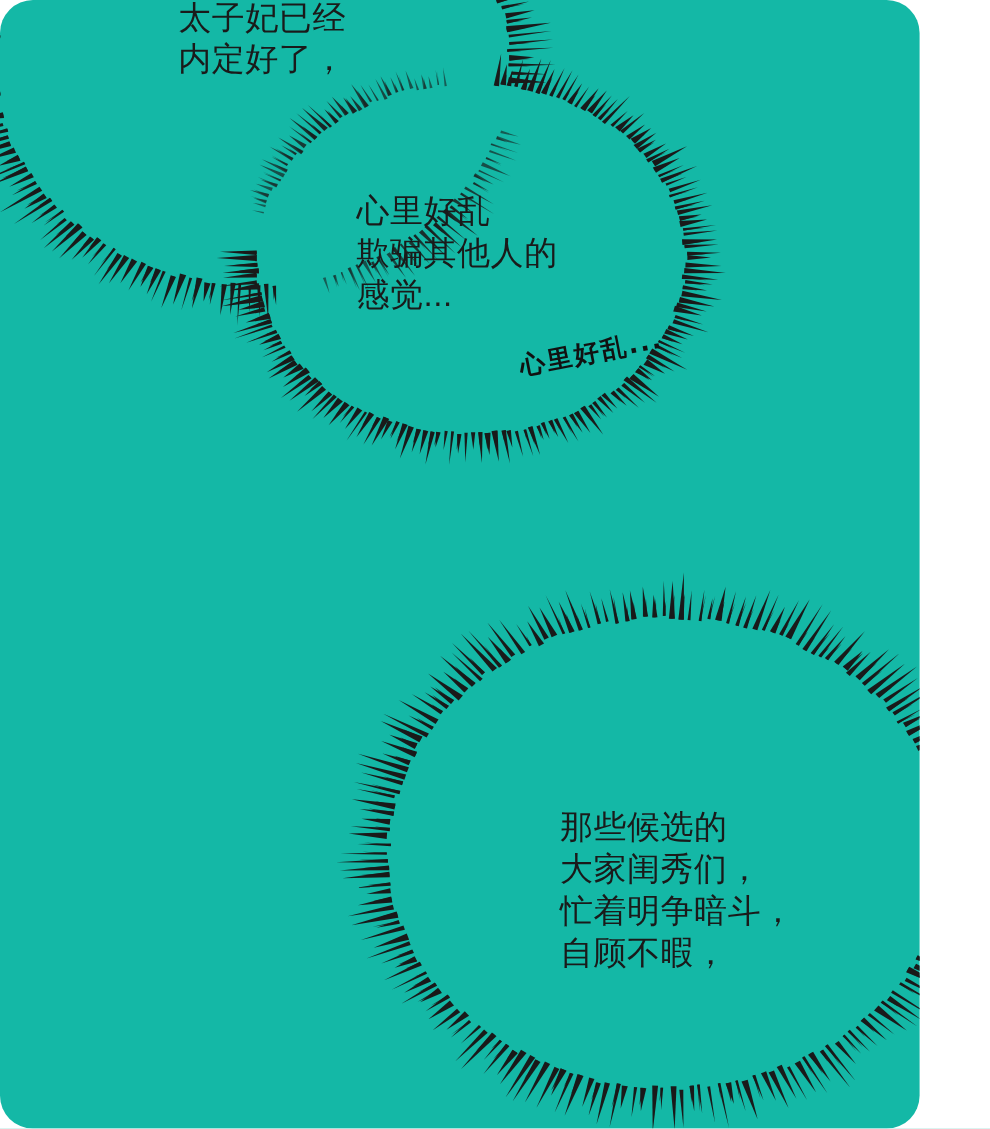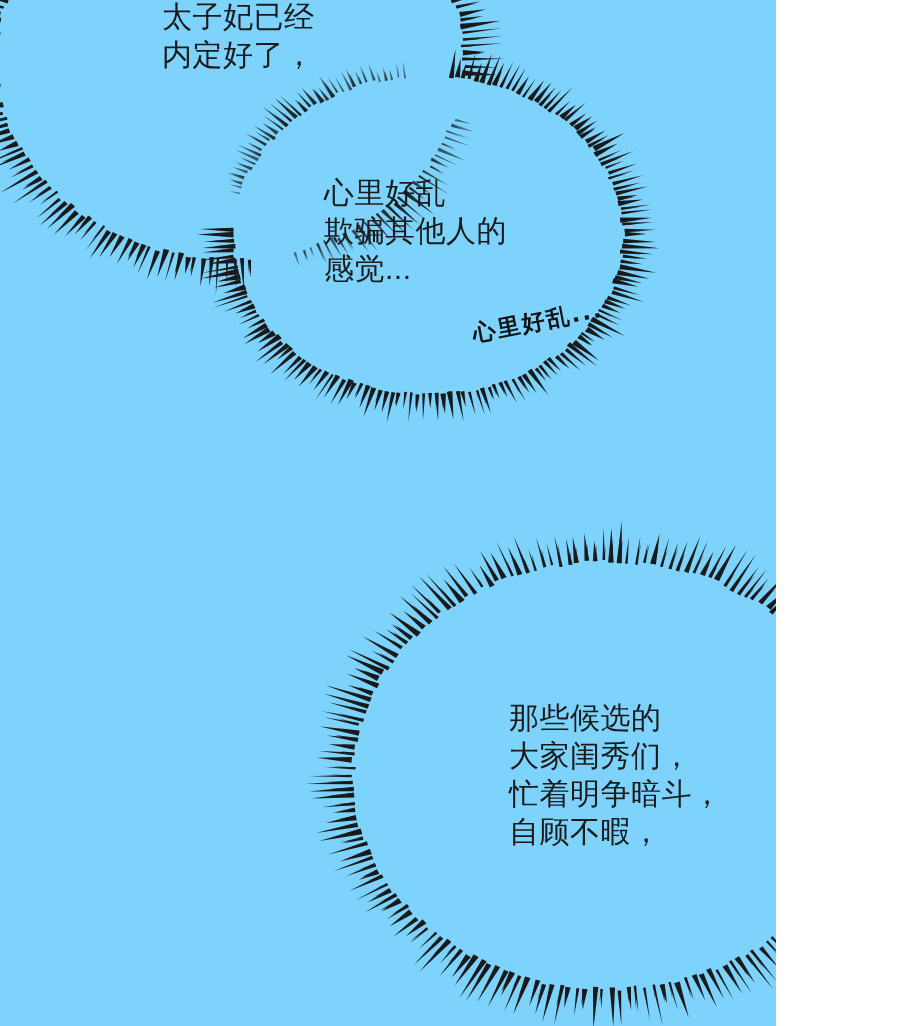--- a/index.html
+++ b/index.html
@@ -8,24 +8,25 @@
     background: #ffffff;
   }
   body {
     width: 900px;
     height: 1026px;
     overflow: hidden;
     font-family: "Liberation Sans", "DejaVu Sans", sans-serif;
   }
   #page {
     position: relative;
-    width: 776px;
+    width: 836px;
     height: 1026px;
-    background: #7dd3fc;
+    background: #14b8a6;
     overflow: hidden;
+    border-radius: 30px;
   }
   #burst-layer {
     position: absolute;
     left: 0;
     top: 0;
     width: 900px;
     height: 1026px;
     pointer-events: none;
   }
   .dialogue-text {
@@ -41,21 +42,21 @@
   #text-bubble-1 {
     left: 162px;
     top: -2px;
   }
   #text-bubble-2 {
     left: 324px;
     top: 174px;
   }
   #text-bubble-3 {
     left: 509px;
-    top: 699px;
+    top: 734px;
   }
   #text-thought-aside {
     position: absolute;
     left: 470px;
     top: 320px;
     font-size: 23px;
     line-height: 28px;
     color: #111111;
     white-space: pre;
     transform: rotate(-11deg);

